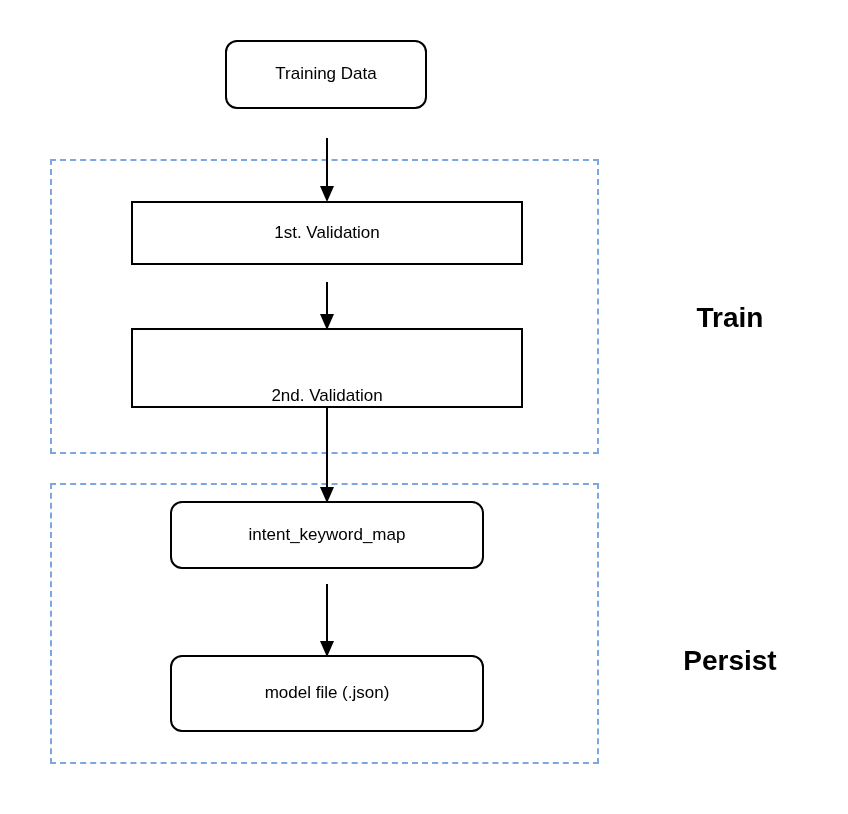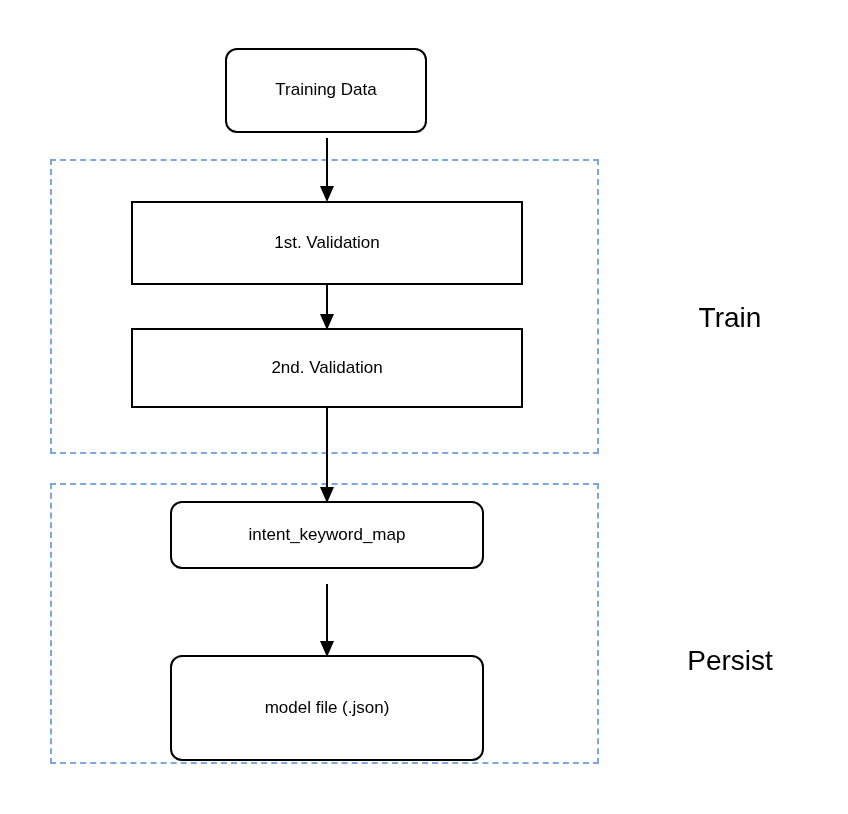--- a/index.html
+++ b/index.html
@@ -30,20 +30,21 @@
   #group-persist{ left: 50px;  top: 483px; width: 549px; height: 281px; }
 
   
   .group-label {
     position: absolute;
     color: #000000;
     font-size: 28px;
     line-height: 1;
     white-space: nowrap;
     text-align: center;
+    font-weight: bold;
   }
   #label-train   { left: 640px; top: 304px; width: 180px; }
   #label-persist { left: 640px; top: 611px; width: 180px; margin-top: 36px; }
 
   
   .node {
     position: absolute;
     box-sizing: border-box;
     background: #ffffff;
     border: 2px solid #000000;
@@ -52,25 +53,25 @@
     justify-content: center;
     color: #000000;
     font-size: 17px;
     line-height: 1.2;
     text-align: center;
     z-index: 3;
   }
   .node.rounded { border-radius: 12px; }
   .node.sharp   { border-radius: 0; }
 
-  #node-training-data    { left: 225px; top: 48px;  width: 202px; height: 85px; }
-  #node-first-validation { left: 131px; top: 201px; width: 392px; height: 84px; }
-  #node-second-validation{ left: 131px; top: 328px; width: 392px; height: 80px; }
+  #node-training-data    { left: 225px; top: 40px;  width: 202px; height: 69px; }
+  #node-first-validation { left: 131px; top: 201px; width: 392px; height: 64px; }
+  #node-second-validation{ left: 131px; top: 328px; width: 392px; height: 80px; align-items: flex-end; }
   #node-intent-map       { left: 170px; top: 501px; width: 314px; height: 68px; }
-  #node-model-file       { left: 170px; top: 655px; width: 314px; height: 106px; text-align: right; }
+  #node-model-file       { left: 170px; top: 655px; width: 314px; height: 77px; text-align: right; }
 
   
   .connector {
     position: absolute;
     z-index: 2;
     overflow: visible;
   }
   #edge-training-to-first  { left: 310px; top: 138px; width: 34px; height: 66px; }
   #edge-first-to-second    { left: 310px; top: 282px; width: 34px; height: 50px; }
   #edge-second-to-intent   { left: 310px; top: 405px; width: 34px; height: 100px; }

